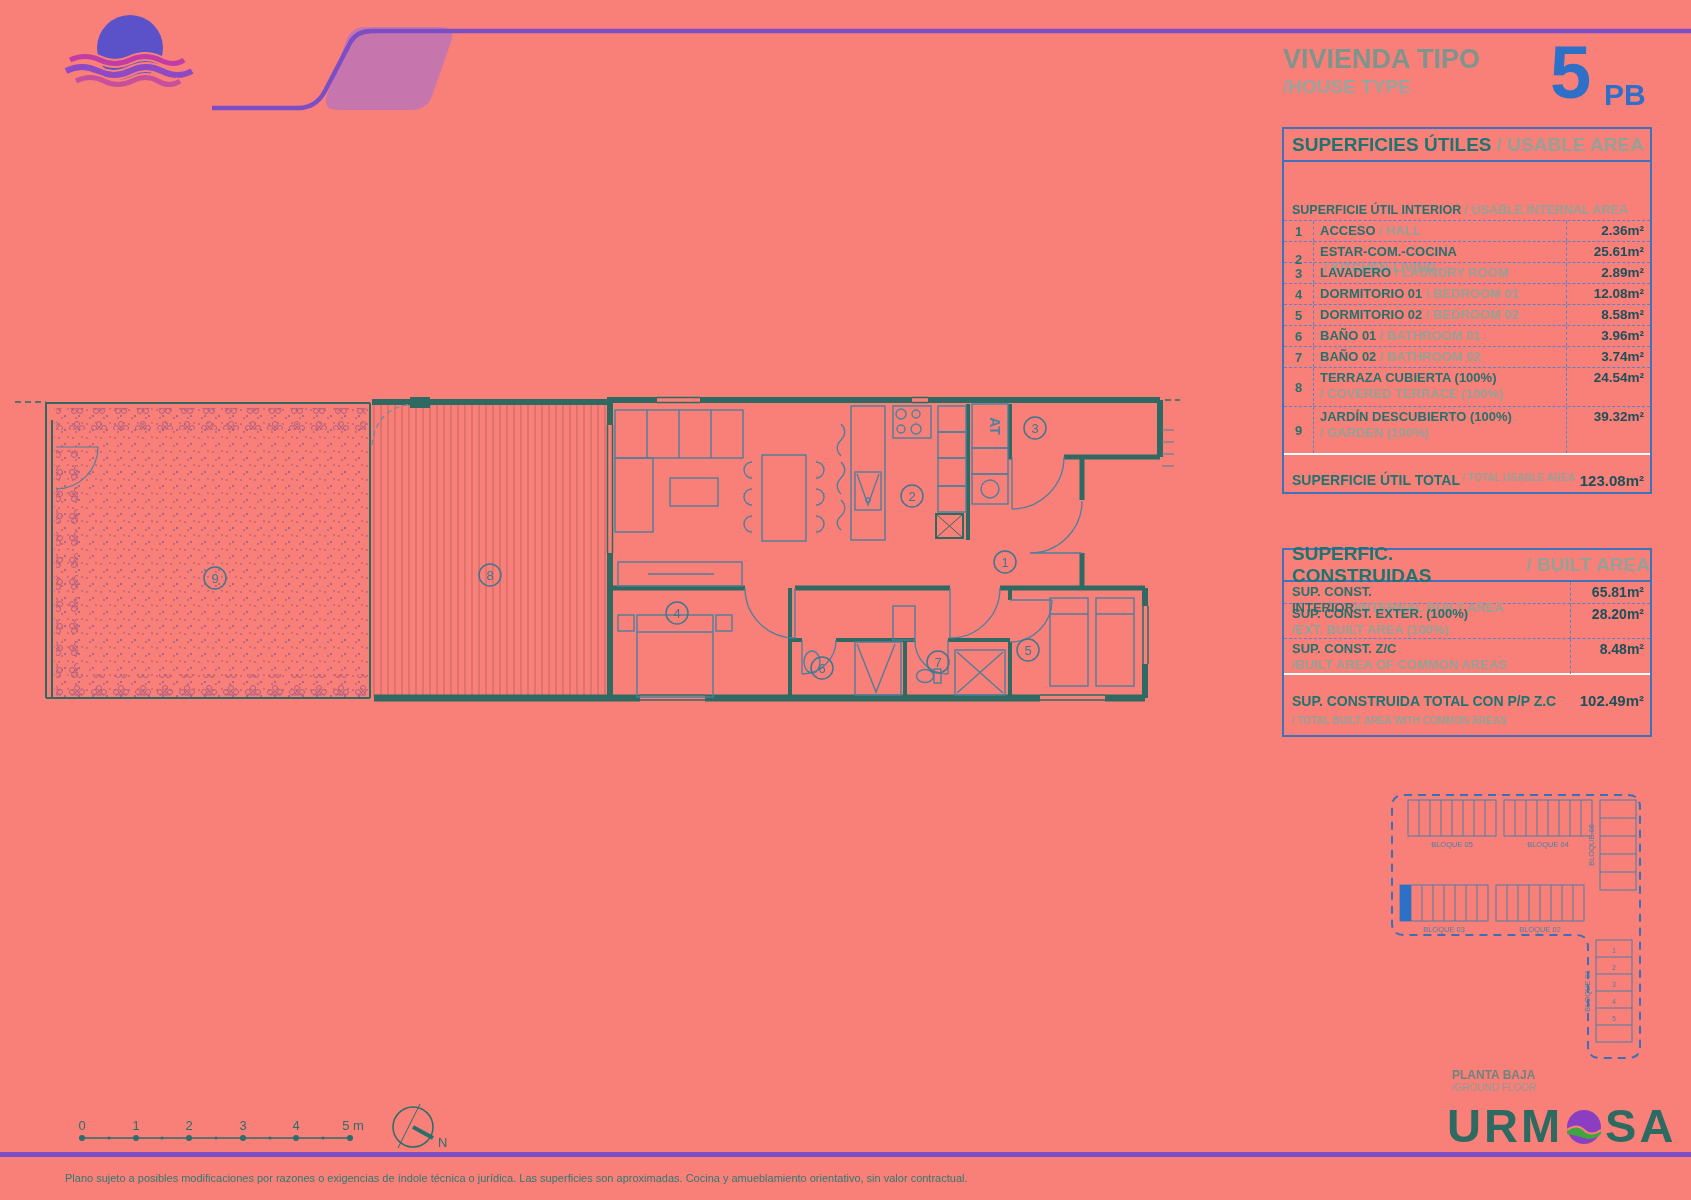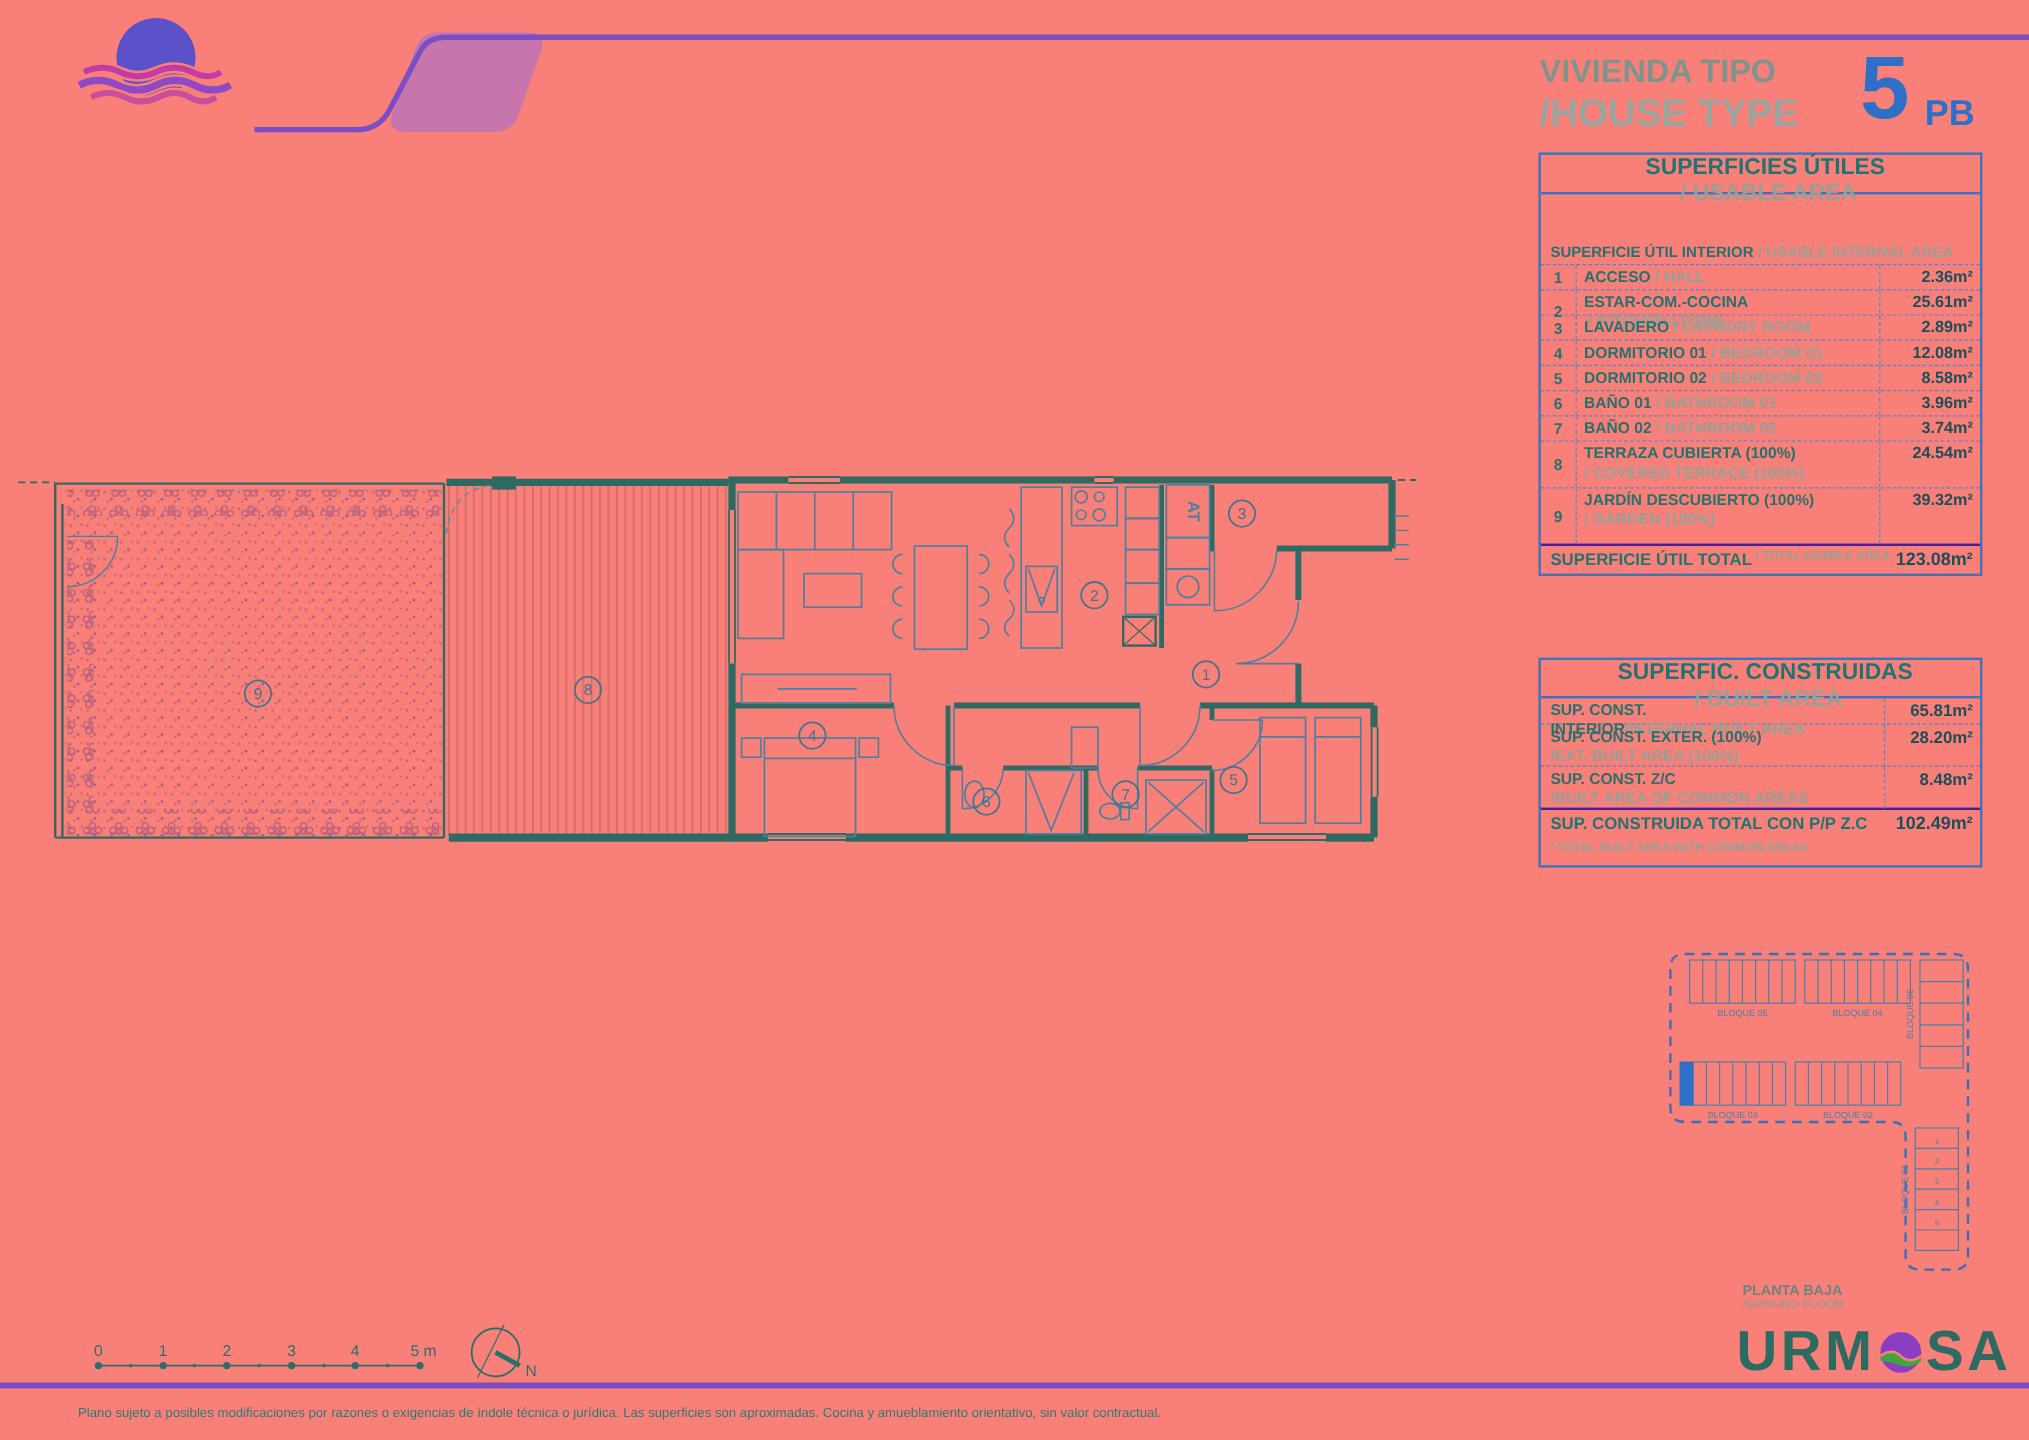--- a/index.html
+++ b/index.html
@@ -6,43 +6,43 @@
   .stage{position:relative;width:1691px;height:1200px;background:#F98078;overflow:hidden;
          font-family:"Liberation Sans",sans-serif;}
   .abs{position:absolute;}
   
   .logo-text{position:absolute;left:40px;top:84px;width:185px;text-align:center;
              color:#2F73C8;font-weight:bold;}
   .logo-main{font-size:23px;letter-spacing:8px;}
   .logo-sub{font-size:14px;letter-spacing:7px;margin-top:3px;}
   
   .title-es{position:absolute;left:1283px;top:44px;font-size:27px;font-weight:bold;color:#7E948C;}
-  .title-en{position:absolute;left:1283px;top:76px;font-size:32px;font-weight:bold;color:#9AA49E;}
+  .title-en{position:absolute;left:1283px;top:76px;font-size:19px;font-weight:bold;color:#9AA49E;}
   .unit-num{position:absolute;left:1550px;top:30px;font-size:74px;font-weight:bold;color:#2E6FC8;}
   .unit-suf{position:absolute;left:1604px;top:78px;font-size:30px;font-weight:bold;color:#2E6FC8;}
   
   .tbl{position:absolute;left:1282px;width:370px;border:2px solid #3F72BA;box-sizing:border-box;}
-  .tbl-hd{display:flex;align-items:center;padding:0 0 0 8px;border-bottom:2px solid #3F72BA;flex-direction:column;}
+  .tbl-hd{display:flex;align-items:center;padding:0 0 0 8px;border-bottom:2px solid #3F72BA;}
   .tbl-hd .es{color:#1F7472;font-weight:bold;}
   .tbl-hd .en{color:#95A096;font-weight:bold;white-space:pre;}
   .t1 .tbl-hd{height:31px;font-size:19px;}
   .t2 .tbl-hd{height:30px;font-size:19px;}
   .subhd{height:20px;display:flex;align-items:center;padding-left:8px;font-size:12.5px;font-weight:bold;
          border-bottom:1.5px dashed #5584C8;margin-top:38px;}
   .subhd .es{color:#26716E;} .subhd .en{color:#95A096;white-space:pre;}
   .trow{display:grid;grid-template-columns:30px 1fr 84px;border-bottom:1.5px dashed #5584C8;
         font-size:13px;font-weight:bold;}
   .trow:last-child{border-bottom:none;}
   .c-num{border-right:1.5px dashed #5584C8;display:flex;align-items:center;justify-content:center;color:#26716E;}
   .c-name{padding:2px 4px 0 6px;line-height:1.25;}
   .c-name .es{color:#26716E;} .c-name .en{color:#95A096;white-space:pre;}
   .stacked .c-name .en{display:block;}
   .c-val{border-left:1.5px dashed #5584C8;text-align:right;padding:2px 6px 0 0;color:#1D4F5A;font-size:13.5px;}
   .h20{height:20px;} .h38{height:38px;} .h46{height:46px;}
-  .totrow{border-top:2px solid #4c1d95;display:flex;padding:3px 6px 3px 8px;font-weight:bold;align-items:flex-start;}
+  .totrow{border-top:2px solid #ffffff;display:flex;padding:17px 6px 3px 8px;font-weight:bold;align-items:flex-start;}
   .totrow .es{color:#1F7472;font-size:14px;} .totrow .en{color:#95A096;font-size:10px;white-space:pre;}
   .totrow .val{margin-left:auto;color:#1D4F5A;font-size:15px;}
   .t2 .trow{grid-template-columns:1fr 80px;}
   .t2 .c-name{padding-left:8px;}
   .t2 .c-val{font-size:14px;}
   .t2 .totrow{flex-wrap:wrap;}
   .t2 .totrow .lab{display:block;}
   
   .purple-line{position:absolute;left:0;top:1152px;width:1691px;height:5px;background:#7B4EC5;}
   .disclaimer{position:absolute;left:65px;top:1172px;width:1580px;font-size:11px;color:#2E7A74;}

